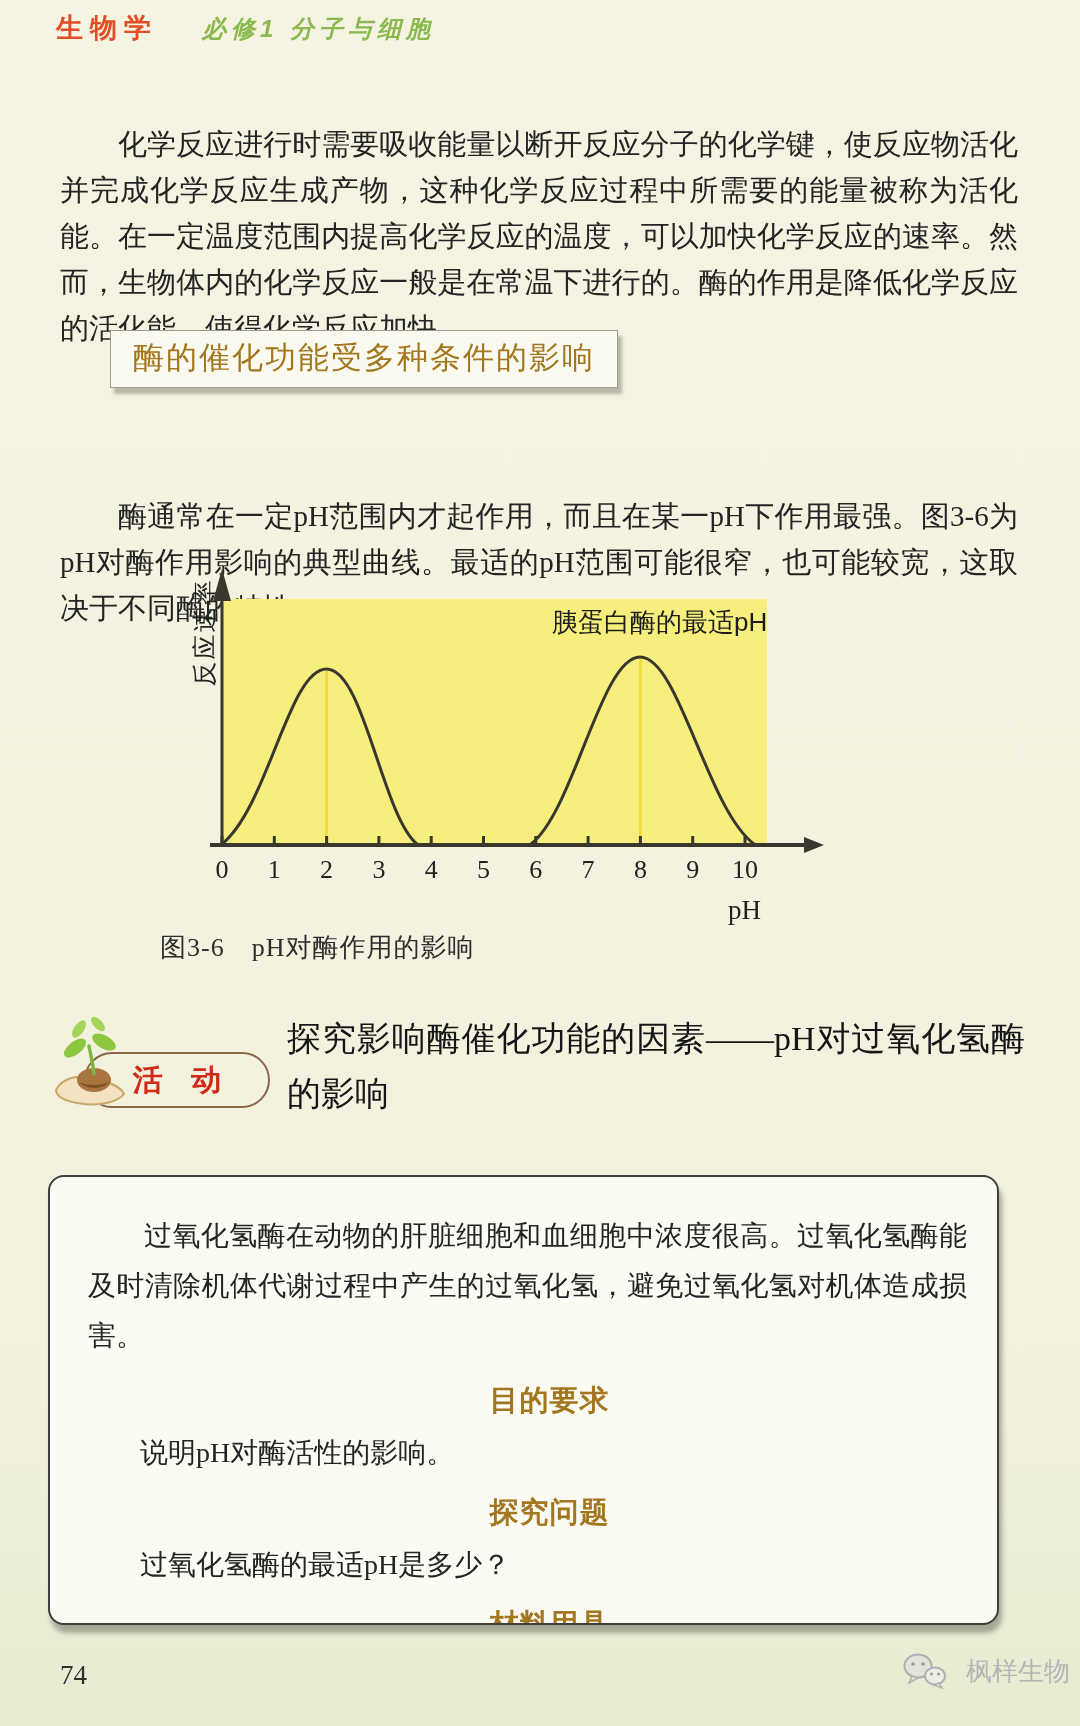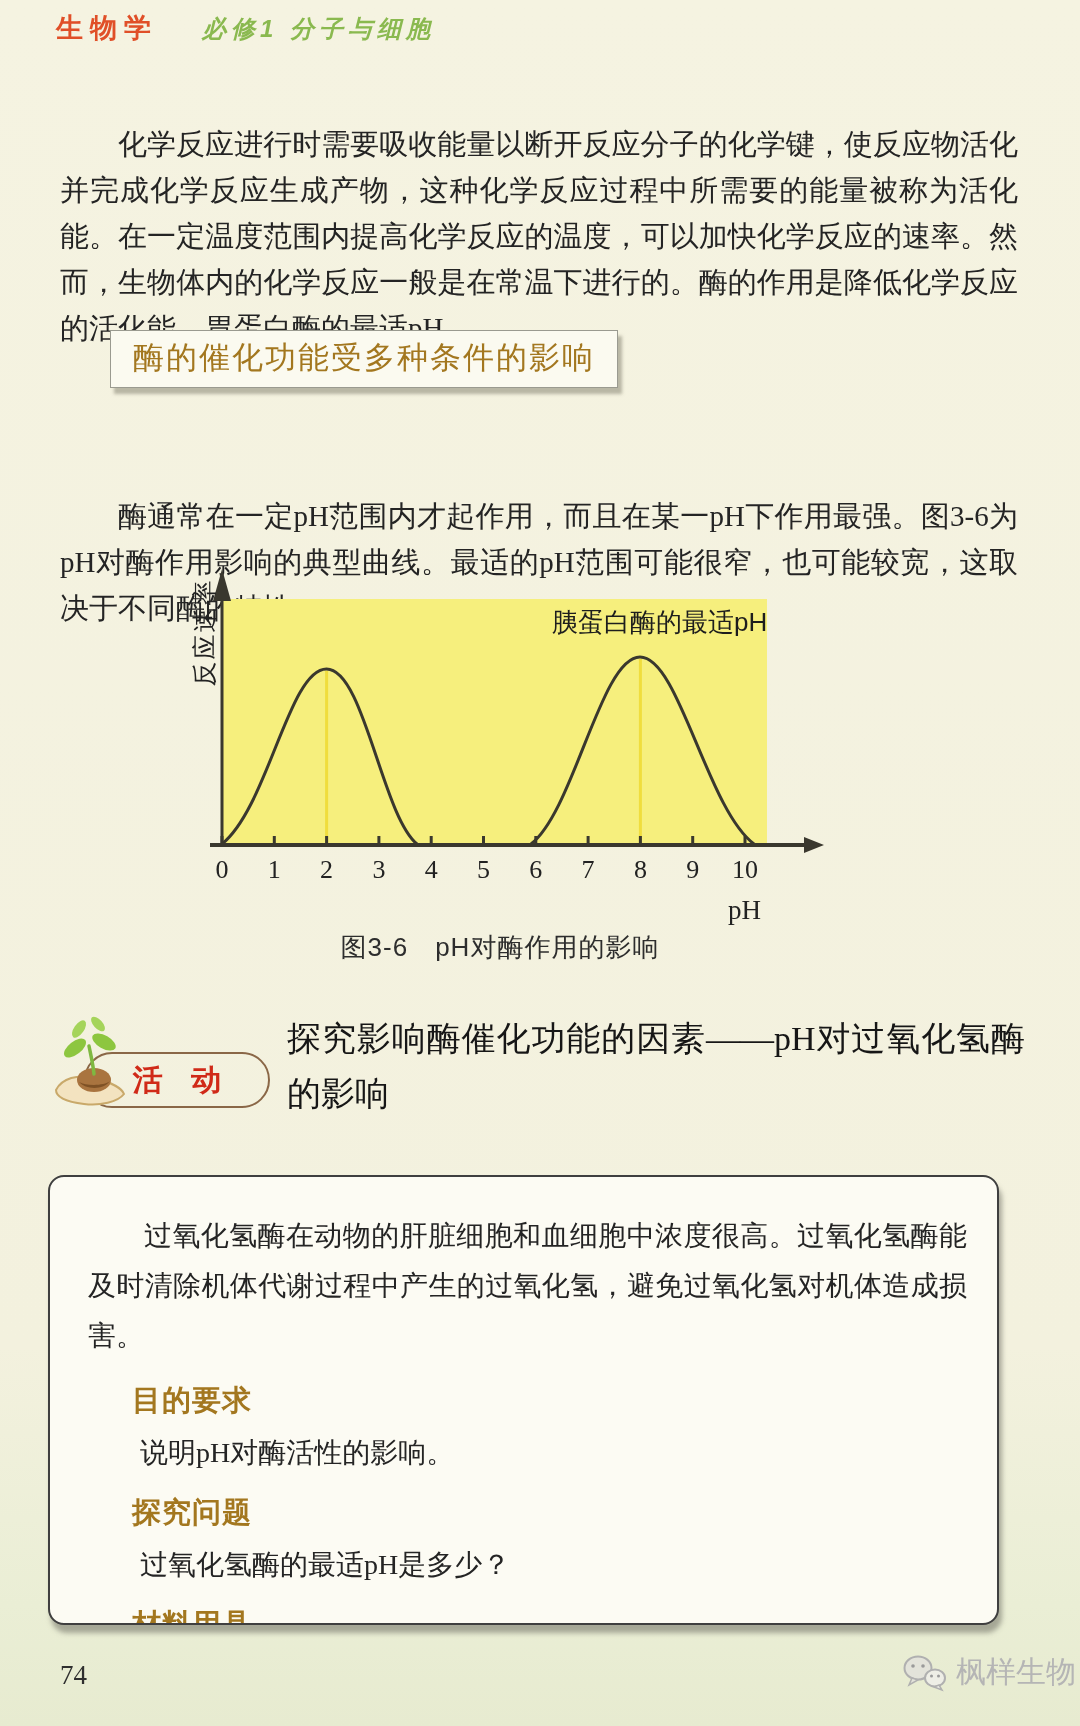--- a/index.html
+++ b/index.html
@@ -29,54 +29,54 @@
   
   #chart{position:absolute;left:160px;top:565px;width:680px;height:360px;}
   #chart svg{position:absolute;left:0;top:0;}
   .tick-label{position:absolute;top:290px;transform:translateX(-50%);font-size:26px;color:#222;font-family:"Liberation Serif","DejaVu Serif",serif;}
   .x-axis-label{position:absolute;left:568px;top:330px;font-size:27px;color:#222;}
   .y-axis-label{position:absolute;left:-14px;top:54px;width:110px;height:27px;transform:rotate(-90deg);
     font-family:"Liberation Sans","DejaVu Sans",sans-serif;font-size:25px;letter-spacing:2px;color:#222;text-align:center;}
   .curve-label{position:absolute;font-family:"Liberation Sans","DejaVu Sans",sans-serif;font-size:26px;color:#1d1d1d;white-space:nowrap;}
   #curve-label-0{left:70px;top:66px;}
   #curve-label-1{left:392px;top:40px;}
-  .fig-caption{position:absolute;left:160px;top:930px;width:680px;text-align:center;
-    font-family:Liberation Sans, sans-serif;font-size:26px;color:#2d2d2d;letter-spacing:1px;}
+  .fig-caption{position:absolute;left:160px;top:930px;width:680px;
+    font-family:Liberation Serif, serif;font-size:26px;color:#2d2d2d;letter-spacing:1px;}
   
   #activity-badge{position:absolute;left:84px;top:1052px;width:182px;height:52px;border:2px solid #8a6747;border-radius:28px;
     display:flex;align-items:center;justify-content:center;}
   #activity-badge span{font-family:"Liberation Sans","DejaVu Sans",sans-serif;font-weight:bold;font-size:30px;color:#d02a18;letter-spacing:10px;text-indent:10px;}
   #activity-icon{position:absolute;left:48px;top:1016px;}
   #activity-title{position:absolute;left:287px;top:1011px;width:738px;font-size:34px;line-height:55px;color:#161616;text-align:justify;}
   
   #activity-box{
     position:absolute;left:48px;top:1175px;width:951px;height:450px;box-sizing:border-box;
     background:#fcfbf3;border:2px solid #3f3f3f;border-radius:16px;
     box-shadow:3px 8px 5px rgba(110,110,98,0.55);
     padding:34px 30px 0 38px;overflow:hidden;
   }
   #activity-box .box-intro{font-size:28px;line-height:50px;text-align:justify;text-indent:2em;margin:0;}
-  .box-heading{font-family:"Liberation Sans","DejaVu Sans",sans-serif;font-weight:bold;font-size:29px;color:#a3771f;margin:20px 0 0 44px;letter-spacing:1px;}
+  .box-heading{font-family:"Liberation Sans","DejaVu Sans",sans-serif;font-weight:bold;font-size:29px;color:#a3771f;margin:20px 0 0 44px;letter-spacing:1px;text-align:center;}
   .box-text{font-size:28px;line-height:40px;margin:12px 0 0 52px;}
   
   #page-number{position:absolute;left:60px;top:1660px;font-size:27px;color:#2f2f2f;}
-  #watermark{position:absolute;left:902px;top:1652px;display:flex;align-items:center;gap:8px;color:#b5b5b5;
-    font-family:"Liberation Sans","DejaVu Sans",sans-serif;font-size:30px;}
+  #watermark{position:absolute;left:902px;top:1652px;display:flex;align-items:center;gap:18px;color:#b5b5b5;
+    font-family:"Liberation Sans","DejaVu Sans",sans-serif;font-size:26px;}
 </style>
 </head>
 <body>
 
 <div id="page">
 
   <div class="hdr">
     <span class="hdr-subject">生物学</span>
     <span class="hdr-module">必修1  分子与细胞</span>
   </div>
 
-  <p class="para indent" id="intro-para">化学反应进行时需要吸收能量以断开反应分子的化学键，使反应物活化并完成化学反应生成产物，这种化学反应过程中所需要的能量被称为活化能。在一定温度范围内提高化学反应的温度，可以加快化学反应的速率。然而，生物体内的化学反应一般是在常温下进行的。酶的作用是降低化学反应的活化能，胃蛋白酶的最适pH。</p>
+  <p class="para indent" id="intro-para">化学反应进行时需要吸收能量以断开反应分子的化学键，使反应物活化并完成化学反应生成产物，这种化学反应过程中所需要的能量被称为活化能。在一定温度范围内提高化学反应的温度，可以加快化学反应的速率。然而，生物体内的化学反应一般是在常温下进行的。酶的作用是降低化学反应的活化能，使得化学反应加快。</p>
 
   <div class="section-box">
     <span>酶的催化功能受多种条件的影响</span>
   </div>
 
   <p class="para indent" id="para-2">酶通常在一定pH范围内才起作用，而且在某一pH下作用最强。图3-6为pH对酶作用影响的典型曲线。最适的pH范围可能很窄，也可能较宽，这取决于不同酶的特性。</p>
 
   <div id="chart">
     <svg id="chart-svg" width="680" height="355" viewBox="0 0 680 355">
 

